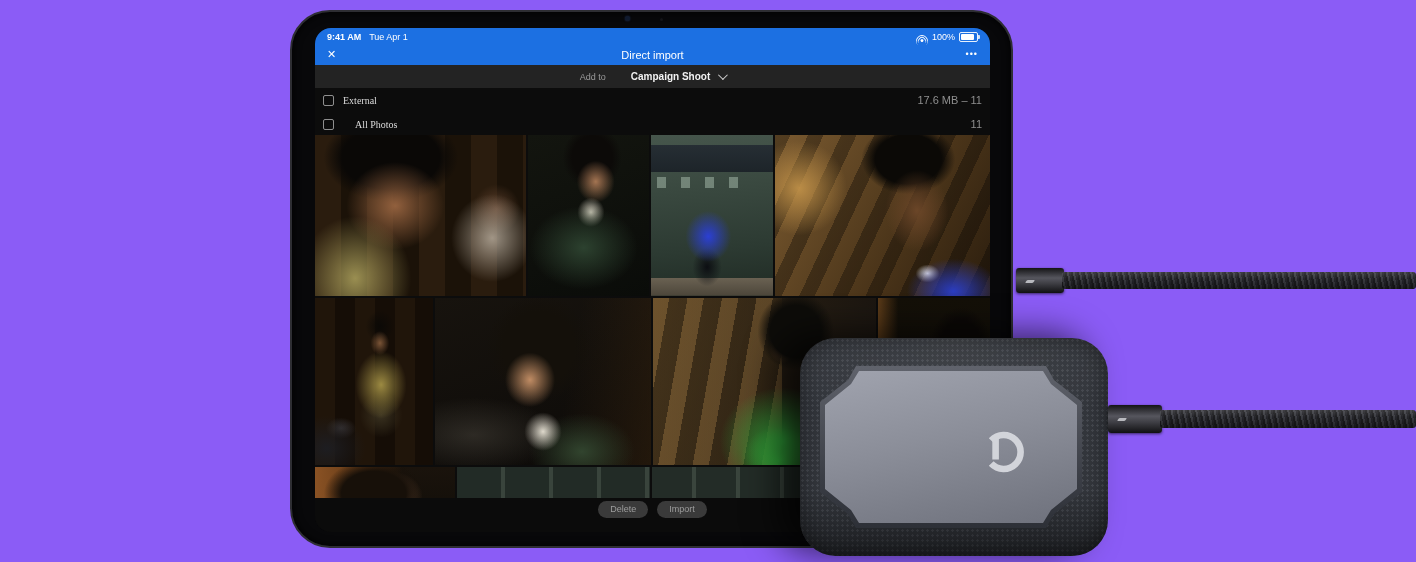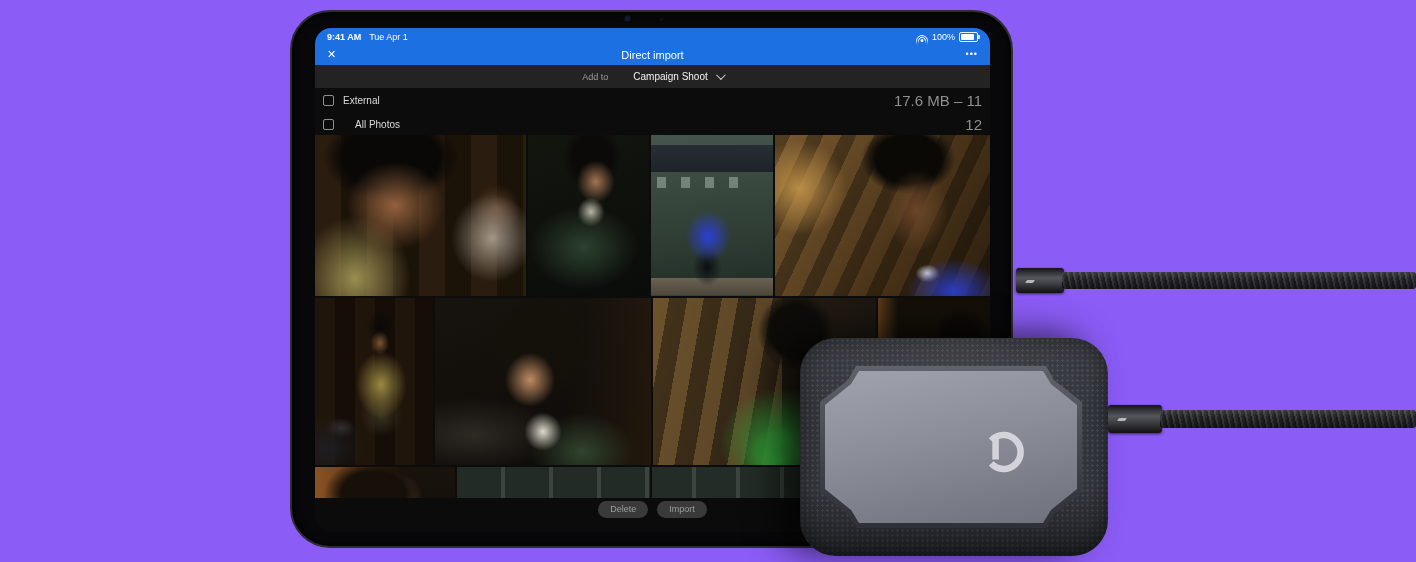--- a/index.html
+++ b/index.html
@@ -48,31 +48,31 @@
   .appbar{position:absolute;left:0;top:16px;width:675px;height:21px;display:flex;align-items:center;
     padding:0 12px;box-sizing:border-box;color:#fff;}
   .close-x{font-size:11px;line-height:1;cursor:default;}
   .appbar .title{position:absolute;left:0;right:0;text-align:center;font-size:11px;color:#fff;}
   .appbar .dots{margin-left:auto;font-size:9px;letter-spacing:1px;line-height:1;}
 
   
   .addto{position:absolute;left:0;top:37px;width:675px;height:23px;background:#232323;
     display:flex;align-items:center;justify-content:center;color:#fff;}
   .addto .lbl{font-size:9px;color:#9b9b9b;margin-right:25px;}
-  .addto .val{font-size:10px;color:#f2f2f2;}
+  .addto .val{font-size:10px;color:#f2f2f2;font-weight:bold;}
   .chev{display:inline-block;width:6px;height:6px;border:solid #cfcfcf;border-width:0 1.5px 1.5px 0;
     transform:rotate(45deg) translateY(-2px);margin-left:8px;}
 
   
   .srcrow{position:absolute;left:0;width:675px;height:24px;display:flex;align-items:center;
     padding:0 8px;box-sizing:border-box;}
   .srcrow.r1{top:60px;} .srcrow.r2{top:84px;gap:12px;}
   .cbx{width:11px;height:11px;border:1.5px solid #8f8f8f;border-radius:2px;box-sizing:border-box;margin-right:9px;}
-  .srcrow .name{font-size:10px;color:#dcdcdc;}
-  .srcrow .detail{margin-left:auto;font-size:15px;color:#8f8f8f;}
+  .srcrow .name{font-size:10px;color:#dcdcdc;font-family:Liberation Serif, serif;}
+  .srcrow .detail{margin-left:auto;font-size:11px;color:#8f8f8f;}
 
   
   .grid{position:absolute;left:0;top:107px;width:675px;}
   .grow{display:flex;margin-bottom:2px;}
   .ph{background-color:#0a0a0a;margin-right:2px;flex:none;background-repeat:no-repeat;}
   .ph:last-child{margin-right:0;}
 
   .p1{width:211px;height:161px;background-image:
     radial-gradient(38% 55% at 19% 89%, rgba(176,164,94,.85), transparent 70%),
     radial-gradient(30% 42% at 84% 64%, rgba(207,196,180,.72), transparent 65%),
@@ -232,21 +232,21 @@
       </div>
 
       <div class="srcrow r1">
         <span class="cbx"></span>
         <span class="name">External</span>
         <span class="detail">17.6 MB – 11</span>
       </div>
       <div class="srcrow r2">
         <span class="cbx"></span>
         <span class="name">All Photos</span>
-        <span class="detail">12</span>
+        <span class="detail">11</span>
       </div>
 
       <div class="grid">
         <div class="grow">
           <div class="ph p1" title="Portrait of man with afro beside person in cream suit in wood-paneled room"></div>
           <div class="ph p2" title="Model in dark green leather coat with white turtleneck"></div>
           <div class="ph p3" title="Man in cobalt blue sweater seated outside dark green shed"></div>
           <div class="ph p4" title="Close portrait of man with afro against golden rock wall, blue jacket"></div>
         </div>
         <div class="grow">

